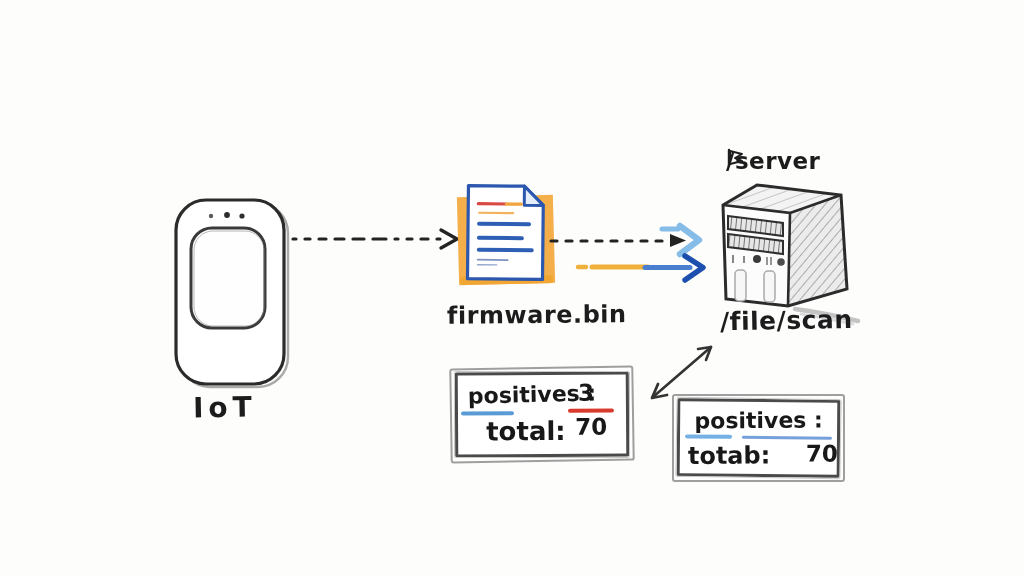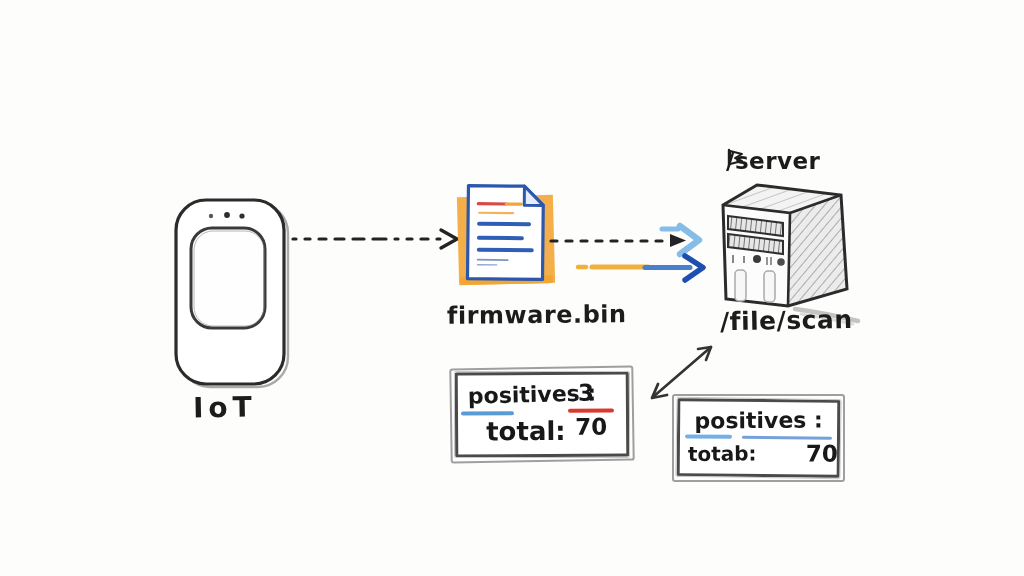--- a/index.html
+++ b/index.html
@@ -34,21 +34,21 @@
     transform:rotate(0.4deg);pointer-events:none;
   }
   #result-box-1{left:455px;top:372px;width:168px;height:79px;transform:rotate(-0.4deg);}
   #result-box-2{left:677px;top:399px;width:157px;height:72px;transform:rotate(0.5deg);}
   .box-text{position:absolute;font-weight:bold;color:#181818;white-space:nowrap;}
   #rb1-positives{left:10px;top:7px;font-size:22px;transform:rotate(-1deg);}
   #rb1-pos-value{left:120px;top:5px;font-size:23px;}
   #rb1-total{left:28px;top:41px;font-size:26px;}
   #rb1-total-value{left:117px;top:39px;font-size:23px;}
   #rb2-positives{left:0;right:0;top:6px;text-align:center;font-size:22px;transform:rotate(-1deg);}
-  #rb2-total{left:8px;top:40px;font-size:20px;transform:rotate(-1deg);}
+  #rb2-total{left:8px;top:40px;font-size:24px;transform:rotate(-1deg);}
   #rb2-total-value{left:126px;top:38px;font-size:23px;}
   .bar{position:absolute;height:4px;border-radius:2px;}
   #rb1-bar-blue{left:3px;top:36px;width:53px;background:#5b9bd5;}
   #rb1-bar-red{left:110px;top:34px;width:46px;background:#d93a2e;}
   #rb2-bar-blue-a{left:5px;top:33px;width:47px;background:#74b0e4;height:3.5px;}
   #rb2-bar-blue-b{left:62px;top:34px;width:90px;background:#5d8fd2;height:3px;opacity:.85;}
 
   svg{position:absolute;left:0;top:0;}
   .pennant{display:inline-block;}
 </style>

